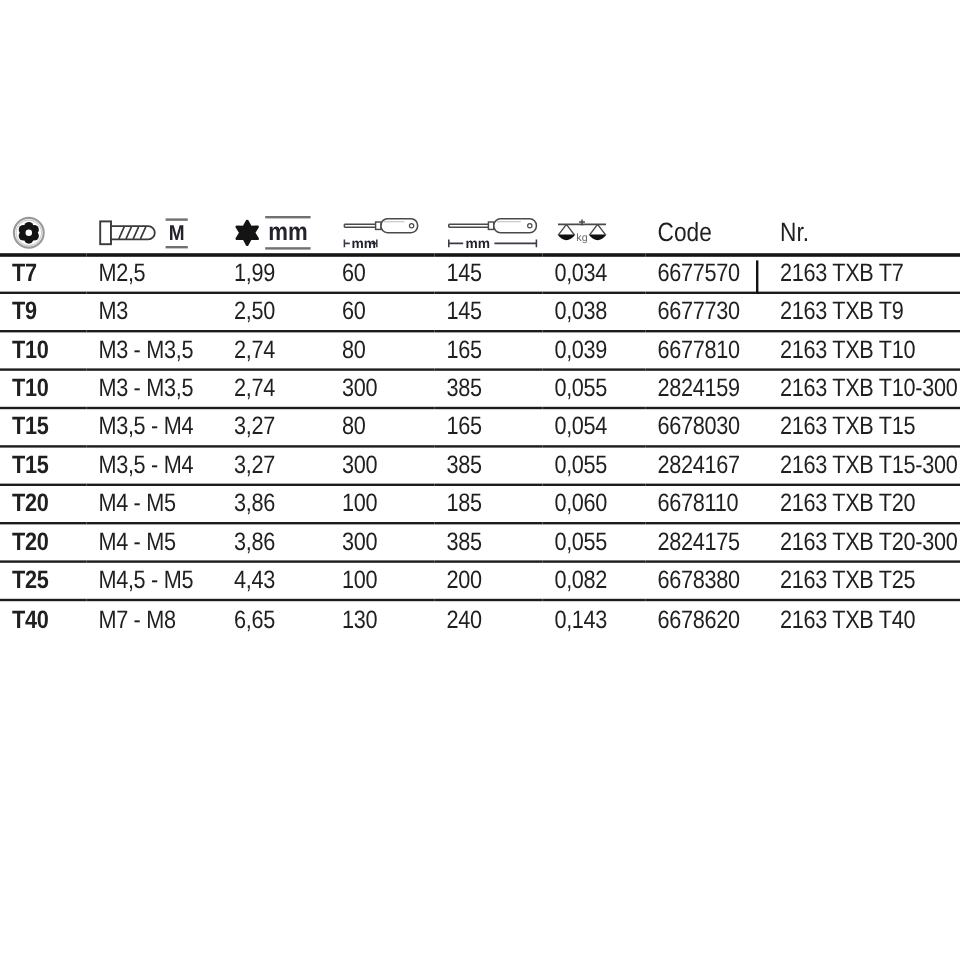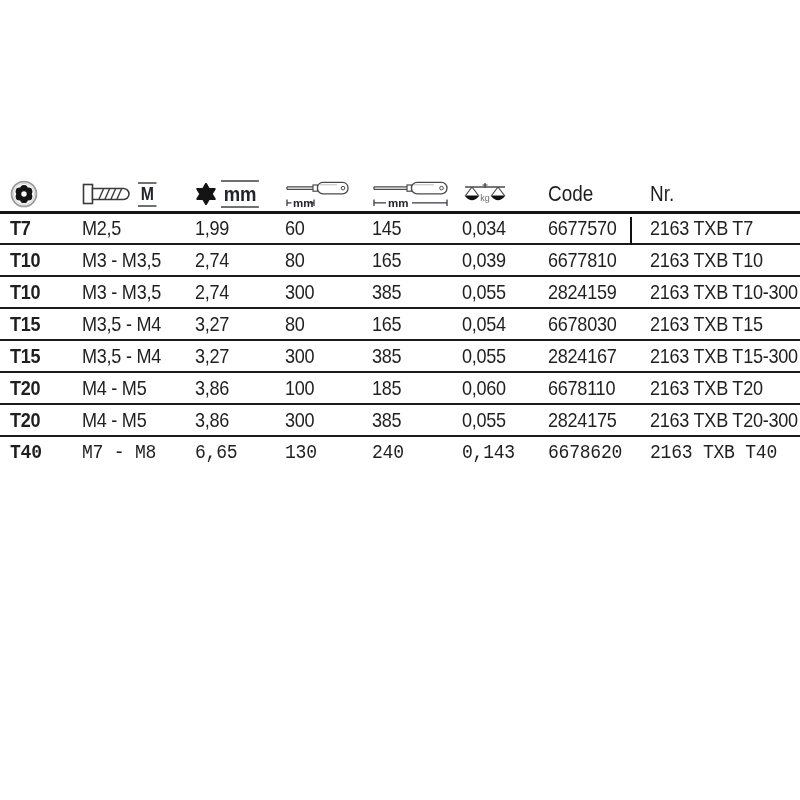--- a/index.html
+++ b/index.html
@@ -4,21 +4,21 @@
 <style>
   * { margin:0; padding:0; box-sizing:border-box; }
   html,body { width:800px; height:800px; background:#ffffff; overflow:hidden;
               font-family:"Liberation Sans", sans-serif; }
   .stage { position:relative; width:800px; height:800px; background:#fff; }
 
   table.spec { position:absolute; left:0; top:178px; width:800px;
                border-collapse:collapse; table-layout:fixed; }
   thead tr { height:34px; border-bottom:3px solid #161616; }
   tbody tr { height:32px; border-bottom:2px solid #1c1c1c; }
-  tbody tr:last-child { border-bottom:none;font-family:Liberation Mono, monospace; }
+  tbody tr:last-child { border-bottom:none; }
   th, td { padding:0 0 0 10px; text-align:left; vertical-align:middle;
            font-weight:400; overflow:visible; white-space:nowrap; }
 
   td { font-size:21px; color:#1f1f1f; }
   .cx { display:inline-block; transform:scaleX(0.86); transform-origin:0 50%;
         white-space:nowrap; letter-spacing:-0.3px; }
   td.c1 .cx { font-weight:700; }
 
   .hcell { display:flex; align-items:center; gap:4px; }
   .htext { font-size:22px; color:#1f1f1f; display:inline-block;
@@ -147,20 +147,30 @@
     <td class="c1"><span class="cx">T7</span></td>
     <td class="c2"><span class="cx">M2,5</span></td>
     <td class="c3"><span class="cx">1,99</span></td>
     <td class="c4"><span class="cx">60</span></td>
     <td class="c5"><span class="cx">145</span></td>
     <td class="c6"><span class="cx">0,034</span></td>
     <td class="c7"><span class="cx">6677570</span></td>
     <td class="c8"><span class="cx">2163 TXB T7</span></td>
   </tr>
         <tr>
+    <td class="c1"><span class="cx">T9</span></td>
+    <td class="c2"><span class="cx">M3</span></td>
+    <td class="c3"><span class="cx">2,50</span></td>
+    <td class="c4"><span class="cx">60</span></td>
+    <td class="c5"><span class="cx">145</span></td>
+    <td class="c6"><span class="cx">0,038</span></td>
+    <td class="c7"><span class="cx">6677730</span></td>
+    <td class="c8"><span class="cx">2163 TXB T9</span></td>
+  </tr>
+        <tr>
     <td class="c1"><span class="cx">T10</span></td>
     <td class="c2"><span class="cx">M3 - M3,5</span></td>
     <td class="c3"><span class="cx">2,74</span></td>
     <td class="c4"><span class="cx">80</span></td>
     <td class="c5"><span class="cx">165</span></td>
     <td class="c6"><span class="cx">0,039</span></td>
     <td class="c7"><span class="cx">6677810</span></td>
     <td class="c8"><span class="cx">2163 TXB T10</span></td>
   </tr>
         <tr>
@@ -207,20 +217,30 @@
     <td class="c1"><span class="cx">T20</span></td>
     <td class="c2"><span class="cx">M4 - M5</span></td>
     <td class="c3"><span class="cx">3,86</span></td>
     <td class="c4"><span class="cx">300</span></td>
     <td class="c5"><span class="cx">385</span></td>
     <td class="c6"><span class="cx">0,055</span></td>
     <td class="c7"><span class="cx">2824175</span></td>
     <td class="c8"><span class="cx">2163 TXB T20-300</span></td>
   </tr>
         <tr>
+    <td class="c1"><span class="cx">T25</span></td>
+    <td class="c2"><span class="cx">M4,5 - M5</span></td>
+    <td class="c3"><span class="cx">4,43</span></td>
+    <td class="c4"><span class="cx">100</span></td>
+    <td class="c5"><span class="cx">200</span></td>
+    <td class="c6"><span class="cx">0,082</span></td>
+    <td class="c7"><span class="cx">6678380</span></td>
+    <td class="c8"><span class="cx">2163 TXB T25</span></td>
+  </tr>
+        <tr>
     <td class="c1"><span class="cx">T40</span></td>
     <td class="c2"><span class="cx">M7 - M8</span></td>
     <td class="c3"><span class="cx">6,65</span></td>
     <td class="c4"><span class="cx">130</span></td>
     <td class="c5"><span class="cx">240</span></td>
     <td class="c6"><span class="cx">0,143</span></td>
     <td class="c7"><span class="cx">6678620</span></td>
     <td class="c8"><span class="cx">2163 TXB T40</span></td>
   </tr>
       </tbody>

